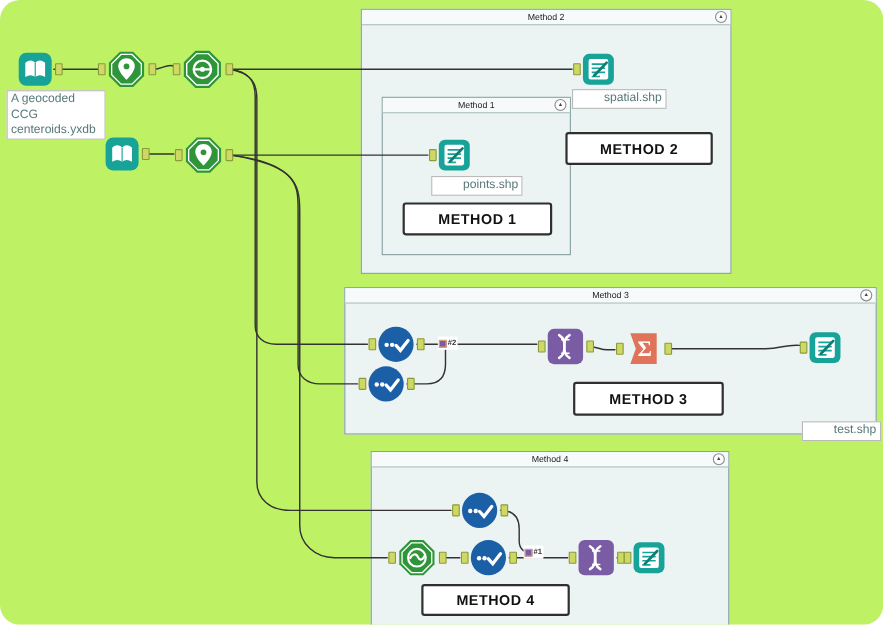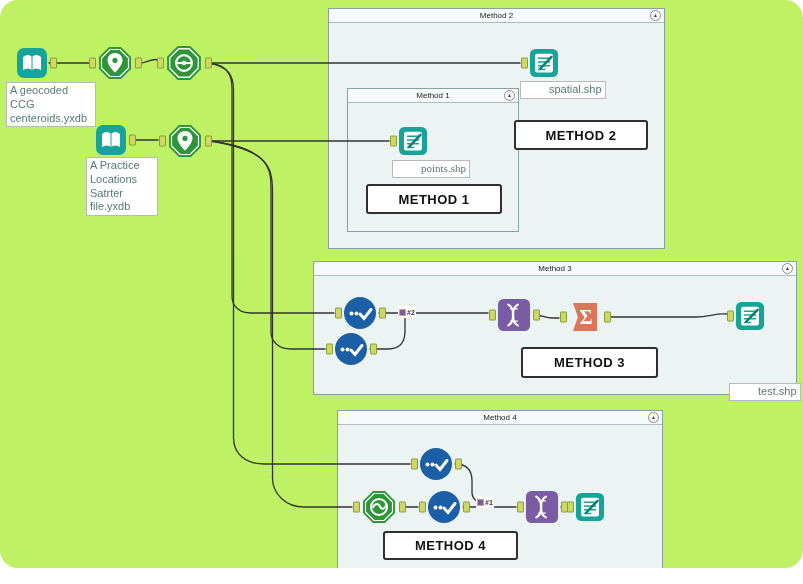--- a/index.html
+++ b/index.html
@@ -262,23 +262,22 @@
     <svg width="30" height="30" viewBox="0 0 32 32">
       <rect x="1" y="1" width="30" height="30" rx="6" fill="#17a398"></rect>
       <rect x="6.5" y="6" width="19" height="20" rx="2" fill="#fff"></rect>
       <path d="M9.5 11 h13 M9.5 15 h13 M9.5 19 h13 M9.5 23 h8" stroke="#17a398" stroke-width="1.6"></path>
       <path d="M12 22 L24 9.5" stroke="#0e7d74" stroke-width="2.6" stroke-linecap="round"></path>
     </svg>
     <span class="anchor a-in"></span>
   </div>
 
   <div class="tool-label" style="left:6px;top:82px;width:82px;">A geocoded CCG centeroids.yxdb</div>
-  <div class="tool-label" style="left:86px;top:157px;width:64px;">A Practice Locations Satrter file.yxdb</div>
   <div class="tool-label nowrap" style="left:520px;top:81px;">spatial.shp</div>
-  <div class="tool-label nowrap" style="left:392px;top:160px;font-family:Liberation Serif, serif;">points.shp</div>
+  <div class="tool-label nowrap" style="left:392px;top:160px;">points.shp</div>
   <div class="tool-label nowrap" style="left:729px;top:338px;margin-top:45px;">test.shp</div>
 
   <div class="comment" style="left:366px;top:184px;width:132px;height:26px;">METHOD 1</div>
   <div class="comment" style="left:514px;top:120px;width:130px;height:26px;">METHOD 2</div>
   <div class="comment" style="left:521px;top:347px;width:133px;height:27px;">METHOD 3</div>
   <div class="comment" style="left:383px;top:531px;width:131px;height:25px;">METHOD 4</div>
 
   <div class="badge" style="left:398px;top:306px;">
     <span class="mini"></span>
     <span>#2</span>

